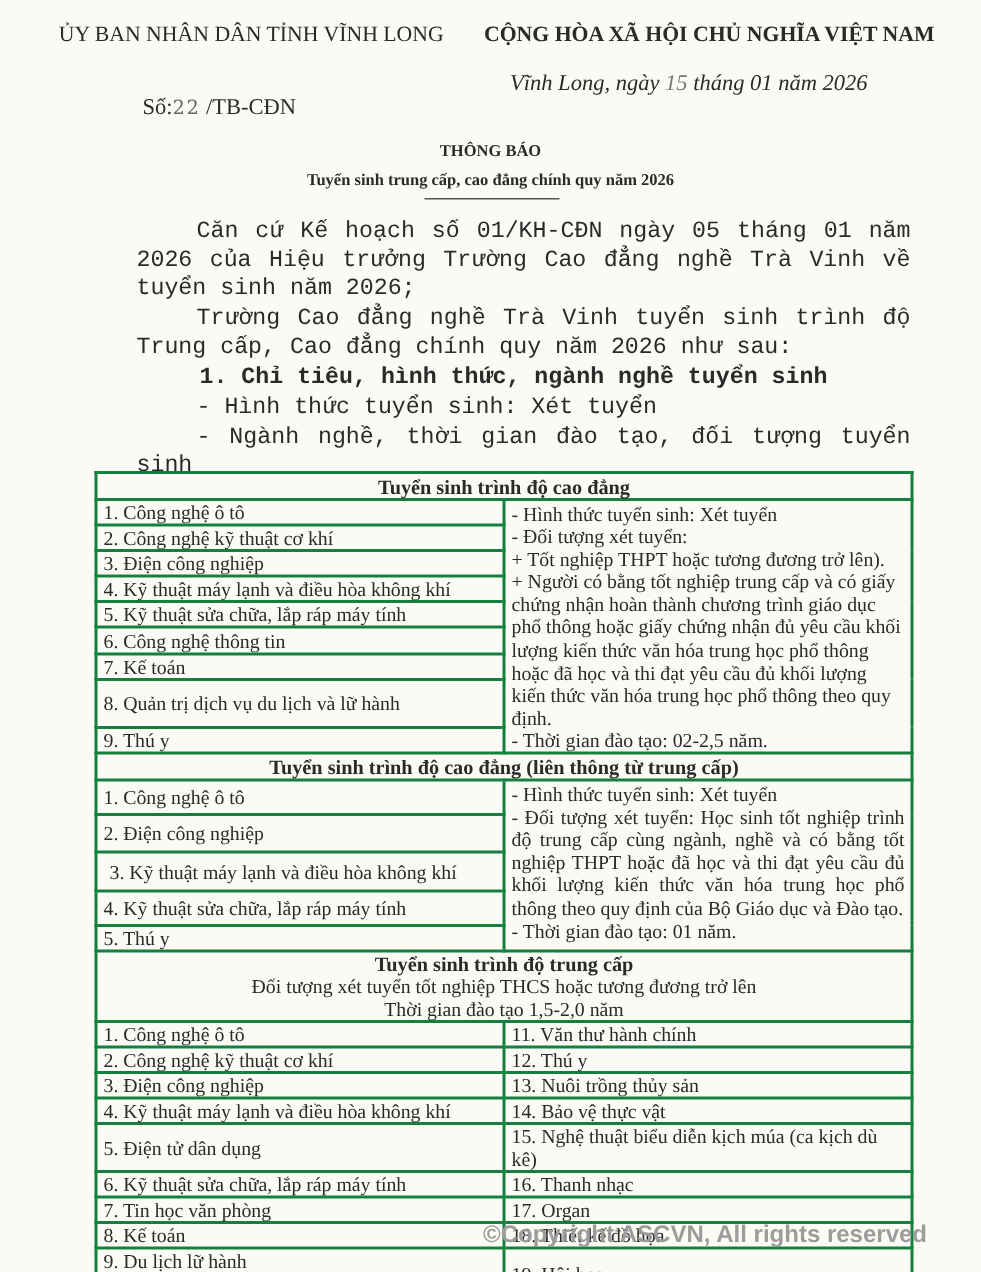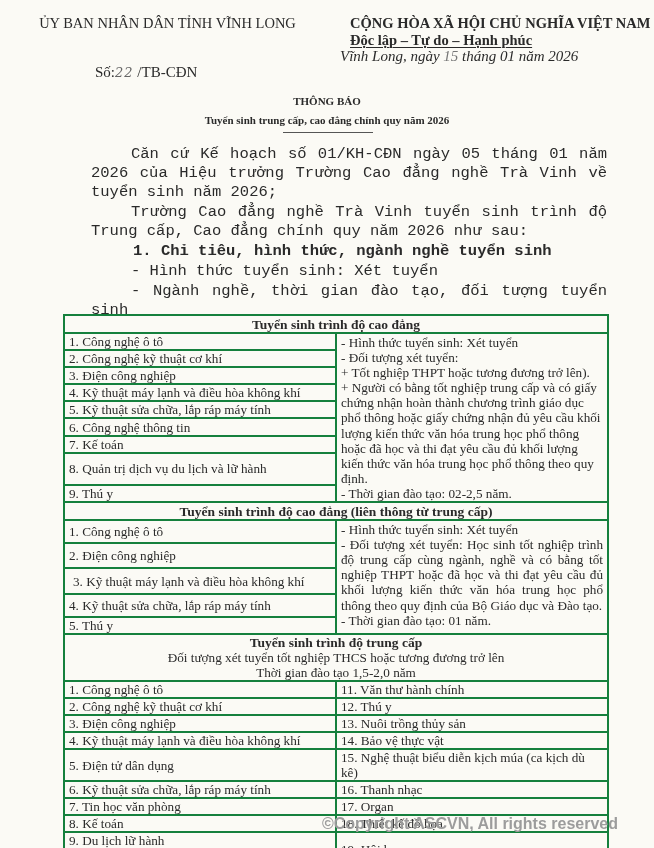--- a/index.html
+++ b/index.html
@@ -5,25 +5,25 @@
   html, body { margin: 0; padding: 0; }
   body {
     width: 654px; height: 848px; overflow: hidden;
     background: #fbfaf5;
     font-family: "Liberation Serif", "DejaVu Serif", serif;
     color: #2a2a2a;
     position: relative;
   }
   .abs { position: absolute; }
   .hdr-left { left: 20px; width: 295px; top: 15px; text-align: center; font-size: 14.5px; line-height: 17px; }
-  .hdr-right { left: 318px; width: 305px; top: 15px; text-align: left; font-size: 14.5px; line-height: 17px; margin-left: 32px; }
+  .hdr-right { left: 318px; width: 305px; top: 15px; text-align: right; font-size: 14.5px; line-height: 17px; }
   .bold { font-weight: bold; }
   .uline { text-decoration: underline; text-decoration-thickness: 1px; text-underline-offset: 2px; }
   .so { left: 95px; top: 64px; font-size: 15px; }
-  .so .hand { font-family: "DejaVu Serif", serif; font-style: italic; font-size: 13px; color: #666; letter-spacing: 1px; }
+  .so .hand { font-family: "DejaVu Serif", serif; font-size: 13px; color: #666; letter-spacing: 1px; }
   .date { left: 340px; top: 48px; font-size: 15px; font-style: italic; }
   .title { left: 0; width: 654px; top: 92px; text-align: center; font-size: 11px; font-weight: bold; line-height: 19px; }
   .title-rule { left: 283px; top: 132px; width: 90px; height: 1px; background: #555; }
   .body-text { left: 90px; width: 518px; top: 144px; font-size: 15.5px; line-height: 19px; text-align: justify; }
   .body-text p { margin: 1px; font-family: Liberation Mono, monospace; }
   .indent { text-indent: 40px; }
   .indent-heading { padding-left: 42px; font-weight: bold; }
   .indent-dash { text-indent: 40px; }
 
   table.adm {
@@ -46,21 +46,20 @@
   }
 </style>
 </head>
 <body>
 
 <div class="abs hdr-left">
   <div>ỦY BAN NHÂN DÂN TỈNH VĨNH LONG</div>
 </div>
 <div class="abs hdr-right bold">
   <div>CỘNG HÒA XÃ HỘI CHỦ NGHĨA VIỆT NAM</div>
-  <div class="uline">Độc lập – Tự do – Hạnh phúc</div>
 </div>
 
 <div class="abs so"><span>Số:</span><span class="hand">22</span><span> /TB-CĐN</span></div>
 <div class="abs date"><span>Vĩnh Long, ngày </span><span style="color:#777">15</span><span> tháng 01 năm 2026</span></div>
 
 <div class="abs title">
   <div>THÔNG BÁO</div>
   <div>Tuyển sinh trung cấp, cao đẳng chính quy năm 2026</div>
 </div>
 <div class="abs title-rule"></div>

